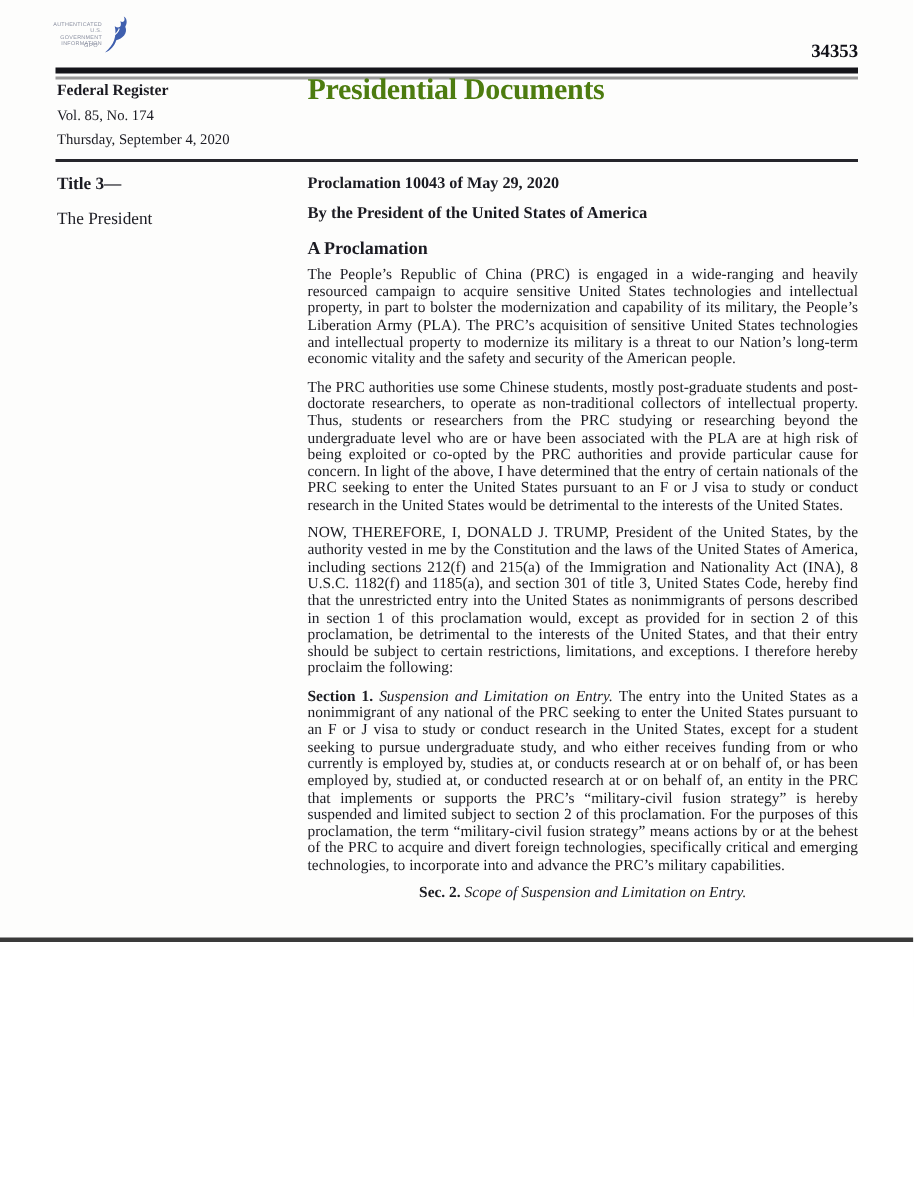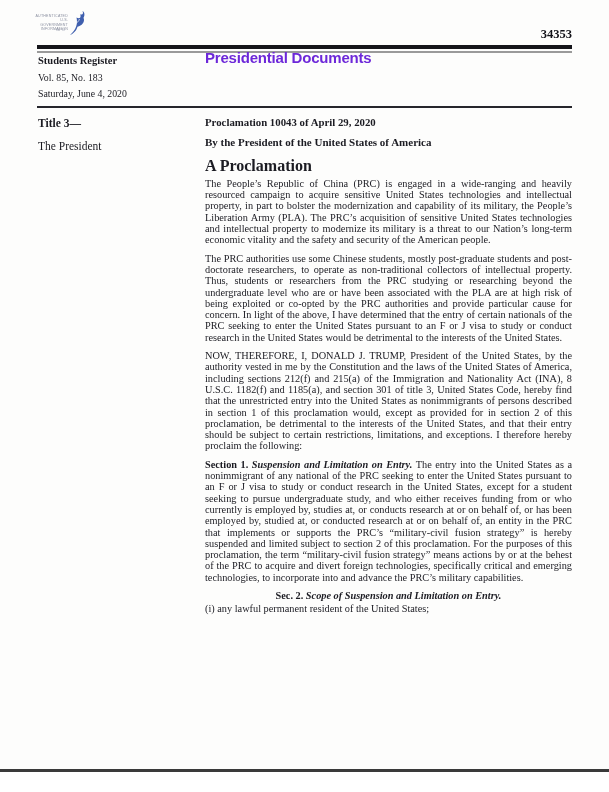--- a/index.html
+++ b/index.html
@@ -1,18 +1,18 @@
 <!DOCTYPE html>
 <html><head>
 <meta charset="utf-8">
 <style>
   html,body { margin:0; padding:0; background:#ffffff; }
   .page {
     position:relative;
-    width:609px; height:772px;
+    width:609px; height:628px;
     background:#fdfdfc;
     font-family:"Liberation Serif", serif;
     color:#1b1b22;
     overflow:hidden;
   }
 
   
   .gpo-logo { position:absolute; left:34px; top:9px; width:52px; height:30px; }
   .gpo-logo .logo-lines {
     position:absolute; left:0; top:5px; width:34px;
@@ -39,47 +39,47 @@
 
   .masthead-journal {
     position:absolute; left:38px; top:55px;
     font-weight:bold; font-size:10.5px;
   }
   .masthead-vol  { position:absolute; left:38px; top:72px; font-size:9.8px; }
   .masthead-date { position:absolute; left:38px; top:88px; font-size:9.8px; }
 
   .masthead-title {
     position:absolute; left:205px; top:49px;
-    font-family:Liberation Sans, sans-serif;
-    font-weight:bold; font-size:15px; letter-spacing:-0.2px; color:#6d28d9;
+    font-family:Liberation Serif, serif;
+    font-weight:bold; font-size:20px; letter-spacing:-0.2px; color:#4d7c0f;
   }
 
   
   .sidebar-title3   { position:absolute; left:38px; top:117px; font-weight:bold; font-size:11.5px; }
   .sidebar-president{ position:absolute; left:38px; top:140px; font-weight:normal; font-size:11.5px; }
 
   
   .doc-column {
     position:absolute; left:205px; top:117px; width:367px;
     font-size:10.3px; line-height:11.3px;
   }
   .doc-column p { margin:0; padding:0; }
 
   .doc-heading { font-weight:bold; font-size:10.8px; margin-bottom:9px !important; }
   .doc-title {
     font-weight:bold; font-size:13px; line-height:16.5px;
     text-align:justify; margin-bottom:26px !important;
   }
   .doc-byline   { font-weight:bold; font-size:11px; margin-bottom:11px !important; }
-  .doc-subhead  { font-weight:bold; font-size:16px; margin-bottom:7px !important; }
+  .doc-subhead  { font-weight:bold; font-size:12px; margin-bottom:7px !important; }
 
   .body-par { text-align:justify; margin-bottom:7px !important; }
   .body-par:last-of-type { margin-bottom:0 !important; }
   .b { font-weight:bold;margin-top:37px; }
-  .i { font-style:italic;font-weight:bold; }
+  .i { font-style:italic; }
 
   .sec-line { margin-bottom:2px !important;text-align:center; }
   .clause   { padding-left:11px; margin-bottom:2px !important; }
 
   
   .bottom-bar { position:absolute; left:0; bottom:0; width:609px; height:3px; background:#3a3a3a; }
 </style>
 </head>
 <body>
 
@@ -98,33 +98,33 @@
         <path d="M8 15 C10 14 12 12 12.5 10" stroke="#fdfdfc" stroke-width="0.7" fill="none"></path>
       </svg>
     </span>
   </div>
 
   <div class="page-number">34353</div>
 
   <div class="rule rule-thick"></div>
   <div class="rule rule-thin"></div>
 
-  <div class="masthead-journal">Students Register</div>
-  <div class="masthead-vol">Vol. 85, No. 183</div>
-  <div class="masthead-date">Saturday, June 4, 2020</div>
+  <div class="masthead-journal">Federal Register</div>
+  <div class="masthead-vol">Vol. 85, No. 174</div>
+  <div class="masthead-date">Thursday, September 4, 2020</div>
   <div class="masthead-title">Presidential Documents</div>
 
   <div class="rule rule-mid"></div>
 
   <div class="sidebar-title3">Title 3—</div>
   <div class="sidebar-president">The President</div>
 
   <div class="doc-column">
 
-    <p class="doc-heading">Proclamation 10043 of April 29, 2020</p>
+    <p class="doc-heading">Proclamation 10043 of May 29, 2020</p>
 
 
     <p class="doc-byline">By the President of the United States of America</p>
 
     <p class="doc-subhead">A Proclamation</p>
 
     <p class="body-par">The People’s Republic of China (PRC) is engaged in a wide-ranging and heavily resourced campaign to acquire sensitive United States technologies and intellectual property, in part to bolster the modernization and capability of its military, the People’s Liberation Army (PLA). The PRC’s acquisition of sensitive United States technologies and intellectual property to modernize its military is a threat to our Nation’s long-term economic vitality and the safety and security of the American people.</p>
 
     <p class="body-par">The PRC authorities use some Chinese students, mostly post-graduate students and post-doctorate researchers, to operate as non-traditional collectors of intellectual property. Thus, students or researchers from the PRC studying or researching beyond the undergraduate level who are or have been associated with the PLA are at high risk of being exploited or co-opted by the PRC authorities and provide particular cause for concern. In light of the above, I have determined that the entry of certain nationals of the PRC seeking to enter the United States pursuant to an F or J visa to study or conduct research in the United States would be detrimental to the interests of the United States.</p>
 
@@ -134,19 +134,18 @@
       <span class="b">Section 1.</span>
       <span class="i">Suspension and Limitation on Entry.</span>
       <span>The entry into the United States as a nonimmigrant of any national of the PRC seeking to enter the United States pursuant to an F or J visa to study or conduct research in the United States, except for a student seeking to pursue undergraduate study, and who either receives funding from or who currently is employed by, studies at, or conducts research at or on behalf of, or has been employed by, studied at, or conducted research at or on behalf of, an entity in the PRC that implements or supports the PRC’s “military-civil fusion strategy” is hereby suspended and limited subject to section 2 of this proclamation. For the purposes of this proclamation, the term “military-civil fusion strategy” means actions by or at the behest of the PRC to acquire and divert foreign technologies, specifically critical and emerging technologies, to incorporate into and advance the PRC’s military capabilities.</span>
     </p>
 
     <p class="sec-line">
       <span class="b">Sec. 2.</span>
       <span class="i">Scope of Suspension and Limitation on Entry.</span>
     </p>
 
-    <p class="clause">(i) any lawful permanent resident of the United States;</p>
 
   </div>
 
   <div class="bottom-bar"></div>
 
 </div>
 
 </body></html>

